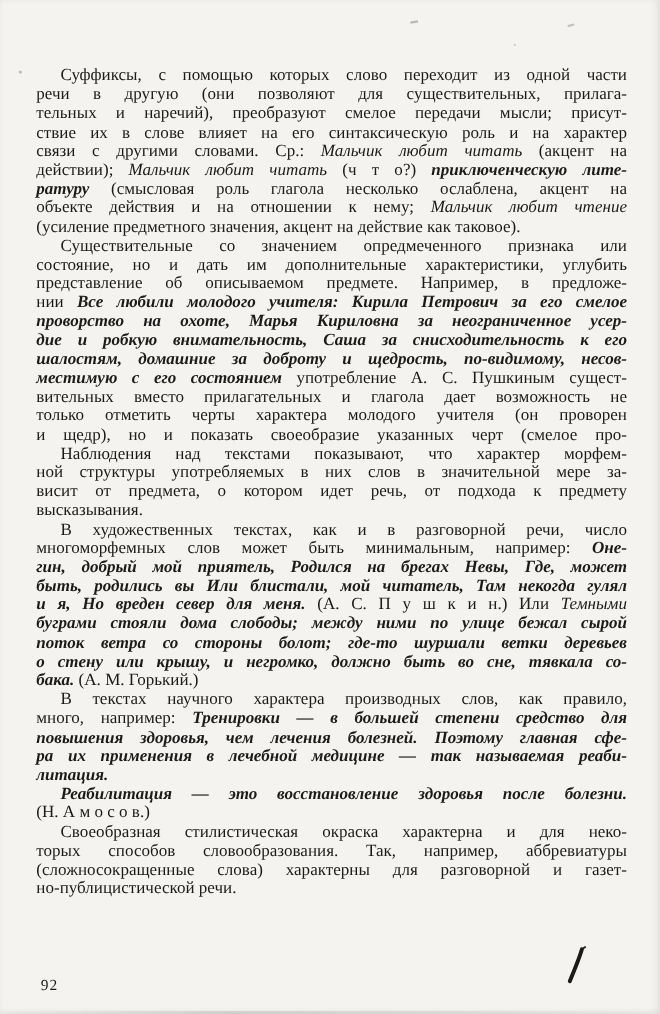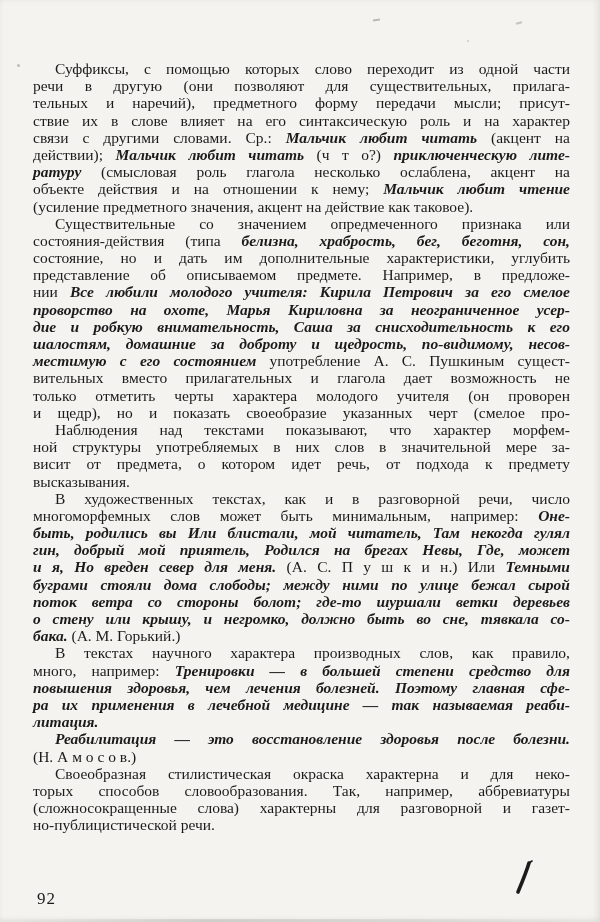--- a/index.html
+++ b/index.html
@@ -29,26 +29,26 @@
     height: 17.2px;
     text-align: justify;
     text-align-last: justify;
     white-space: normal;
     overflow: visible;
   }
   .line.last { text-align-last: left; }
   .line.indent { padding-left: 22px; }
   .seg-r { font-style: normal; font-weight: normal; }
   .seg-i { font-style: italic; font-weight: bold; }
-  .seg-bi { font-style: italic; font-weight: bold; }
+  .seg-bi { font-style: italic; font-weight: normal; }
   .page-number {
     position: absolute;
     left: 37px;
     top: 889px;
-    font-size: 17px;
+    font-size: 14px;
     letter-spacing: 1px;
     text-align: right;
   }
   .ink-stroke {
     position: absolute;
     left: 505px;
     top: 860px;
     width: 32px;
     height: 36px;
   }
@@ -72,53 +72,52 @@
 
 <div class="speck speck-1"></div>
 <div class="speck speck-2"></div>
 <div class="speck speck-3"></div>
 <div class="speck speck-4"></div>
 
 <div class="text-block">
     <div class="para">
       <div class="line indent"><span class="seg-r">Суффиксы, с помощью которых слово переходит из одной части</span></div>
       <div class="line"><span class="seg-r">речи в другую (они позволяют для существительных, прилага-</span></div>
-      <div class="line"><span class="seg-r">тельных и наречий), предметного форму передачи мысли; присут-</span></div>
+      <div class="line"><span class="seg-r">тельных и наречий), преобразуют смелое передачи мысли; присут-</span></div>
       <div class="line"><span class="seg-r">ствие их в слове влияет на его синтаксическую роль и на характер</span></div>
       <div class="line"><span class="seg-r">связи с другими словами. Ср.: </span><span class="seg-bi">Мальчик любит читать</span><span class="seg-r"> (акцент на</span></div>
       <div class="line"><span class="seg-r">действии); </span><span class="seg-bi">Мальчик любит читать</span><span class="seg-r"> (ч т о?) </span><span class="seg-i">приключенческую лите-</span></div>
       <div class="line"><span class="seg-i">ратуру</span><span class="seg-r"> (смысловая роль глагола несколько ослаблена, акцент на</span></div>
       <div class="line"><span class="seg-r">объекте действия и на отношении к нему; </span><span class="seg-bi">Мальчик любит чтение</span></div>
       <div class="line last"><span class="seg-r">(усиление предметного значения, акцент на действие как таковое).</span></div>
     </div>
     <div class="para">
       <div class="line indent"><span class="seg-r">Существительные со значением опредмеченного признака или</span></div>
-      <div class="line"><span class="seg-r">состояния-действия (типа </span><span class="seg-i">белизна, храбрость, бег, беготня, сон,</span></div>
       <div class="line"><span class="seg-r">состояние, но и дать им дополнительные характеристики, углубить</span></div>
       <div class="line"><span class="seg-r">представление об описываемом предмете. Например, в предложе-</span></div>
       <div class="line"><span class="seg-r">нии </span><span class="seg-i">Все любили молодого учителя: Кирила Петрович за его смелое</span></div>
       <div class="line"><span class="seg-i">проворство на охоте, Марья Кириловна за неограниченное усер-</span></div>
       <div class="line"><span class="seg-i">дие и робкую внимательность, Саша за снисходительность к его</span></div>
       <div class="line"><span class="seg-i">шалостям, домашние за доброту и щедрость, по-видимому, несов-</span></div>
       <div class="line"><span class="seg-i">местимую с его состоянием</span><span class="seg-r"> употребление А. С. Пушкиным сущест-</span></div>
       <div class="line"><span class="seg-r">вительных вместо прилагательных и глагола дает возможность не</span></div>
       <div class="line"><span class="seg-r">только отметить черты характера молодого учителя (он проворен</span></div>
       <div class="line"><span class="seg-r">и щедр), но и показать своеобразие указанных черт (смелое про-</span></div>
     </div>
     <div class="para">
       <div class="line indent"><span class="seg-r">Наблюдения над текстами показывают, что характер морфем-</span></div>
       <div class="line"><span class="seg-r">ной структуры употребляемых в них слов в значительной мере за-</span></div>
       <div class="line"><span class="seg-r">висит от предмета, о котором идет речь, от подхода к предмету</span></div>
       <div class="line last"><span class="seg-r">высказывания.</span></div>
     </div>
     <div class="para">
       <div class="line indent"><span class="seg-r">В художественных текстах, как и в разговорной речи, число</span></div>
       <div class="line"><span class="seg-r">многоморфемных слов может быть минимальным, например: </span><span class="seg-i">Оне-</span></div>
+      <div class="line"><span class="seg-i">гин, добрый мой приятель, Родился на брегах Невы, Где, может</span></div>
       <div class="line"><span class="seg-i">быть, родились вы Или блистали, мой читатель, Там некогда гулял</span></div>
-      <div class="line"><span class="seg-i">гин, добрый мой приятель, Родился на брегах Невы, Где, может</span></div>
       <div class="line"><span class="seg-i">и я, Но вреден север для меня.</span><span class="seg-r"> (А. С. П у ш к и н.) Или </span><span class="seg-bi">Темными</span></div>
       <div class="line"><span class="seg-i">буграми стояли дома слободы; между ними по улице бежал сырой</span></div>
       <div class="line"><span class="seg-i">поток ветра со стороны болот; где-то шуршали ветки деревьев</span></div>
       <div class="line"><span class="seg-i">о стену или крышу, и негромко, должно быть во сне, тявкала со-</span></div>
       <div class="line last"><span class="seg-i">бака.</span><span class="seg-r"> (А. М. Горький.)</span></div>
     </div>
     <div class="para">
       <div class="line indent"><span class="seg-r">В текстах научного характера производных слов, как правило,</span></div>
       <div class="line"><span class="seg-r">много, например: </span><span class="seg-i">Тренировки — в большей степени средство для</span></div>
       <div class="line"><span class="seg-i">повышения здоровья, чем лечения болезней. Поэтому главная сфе-</span></div>

